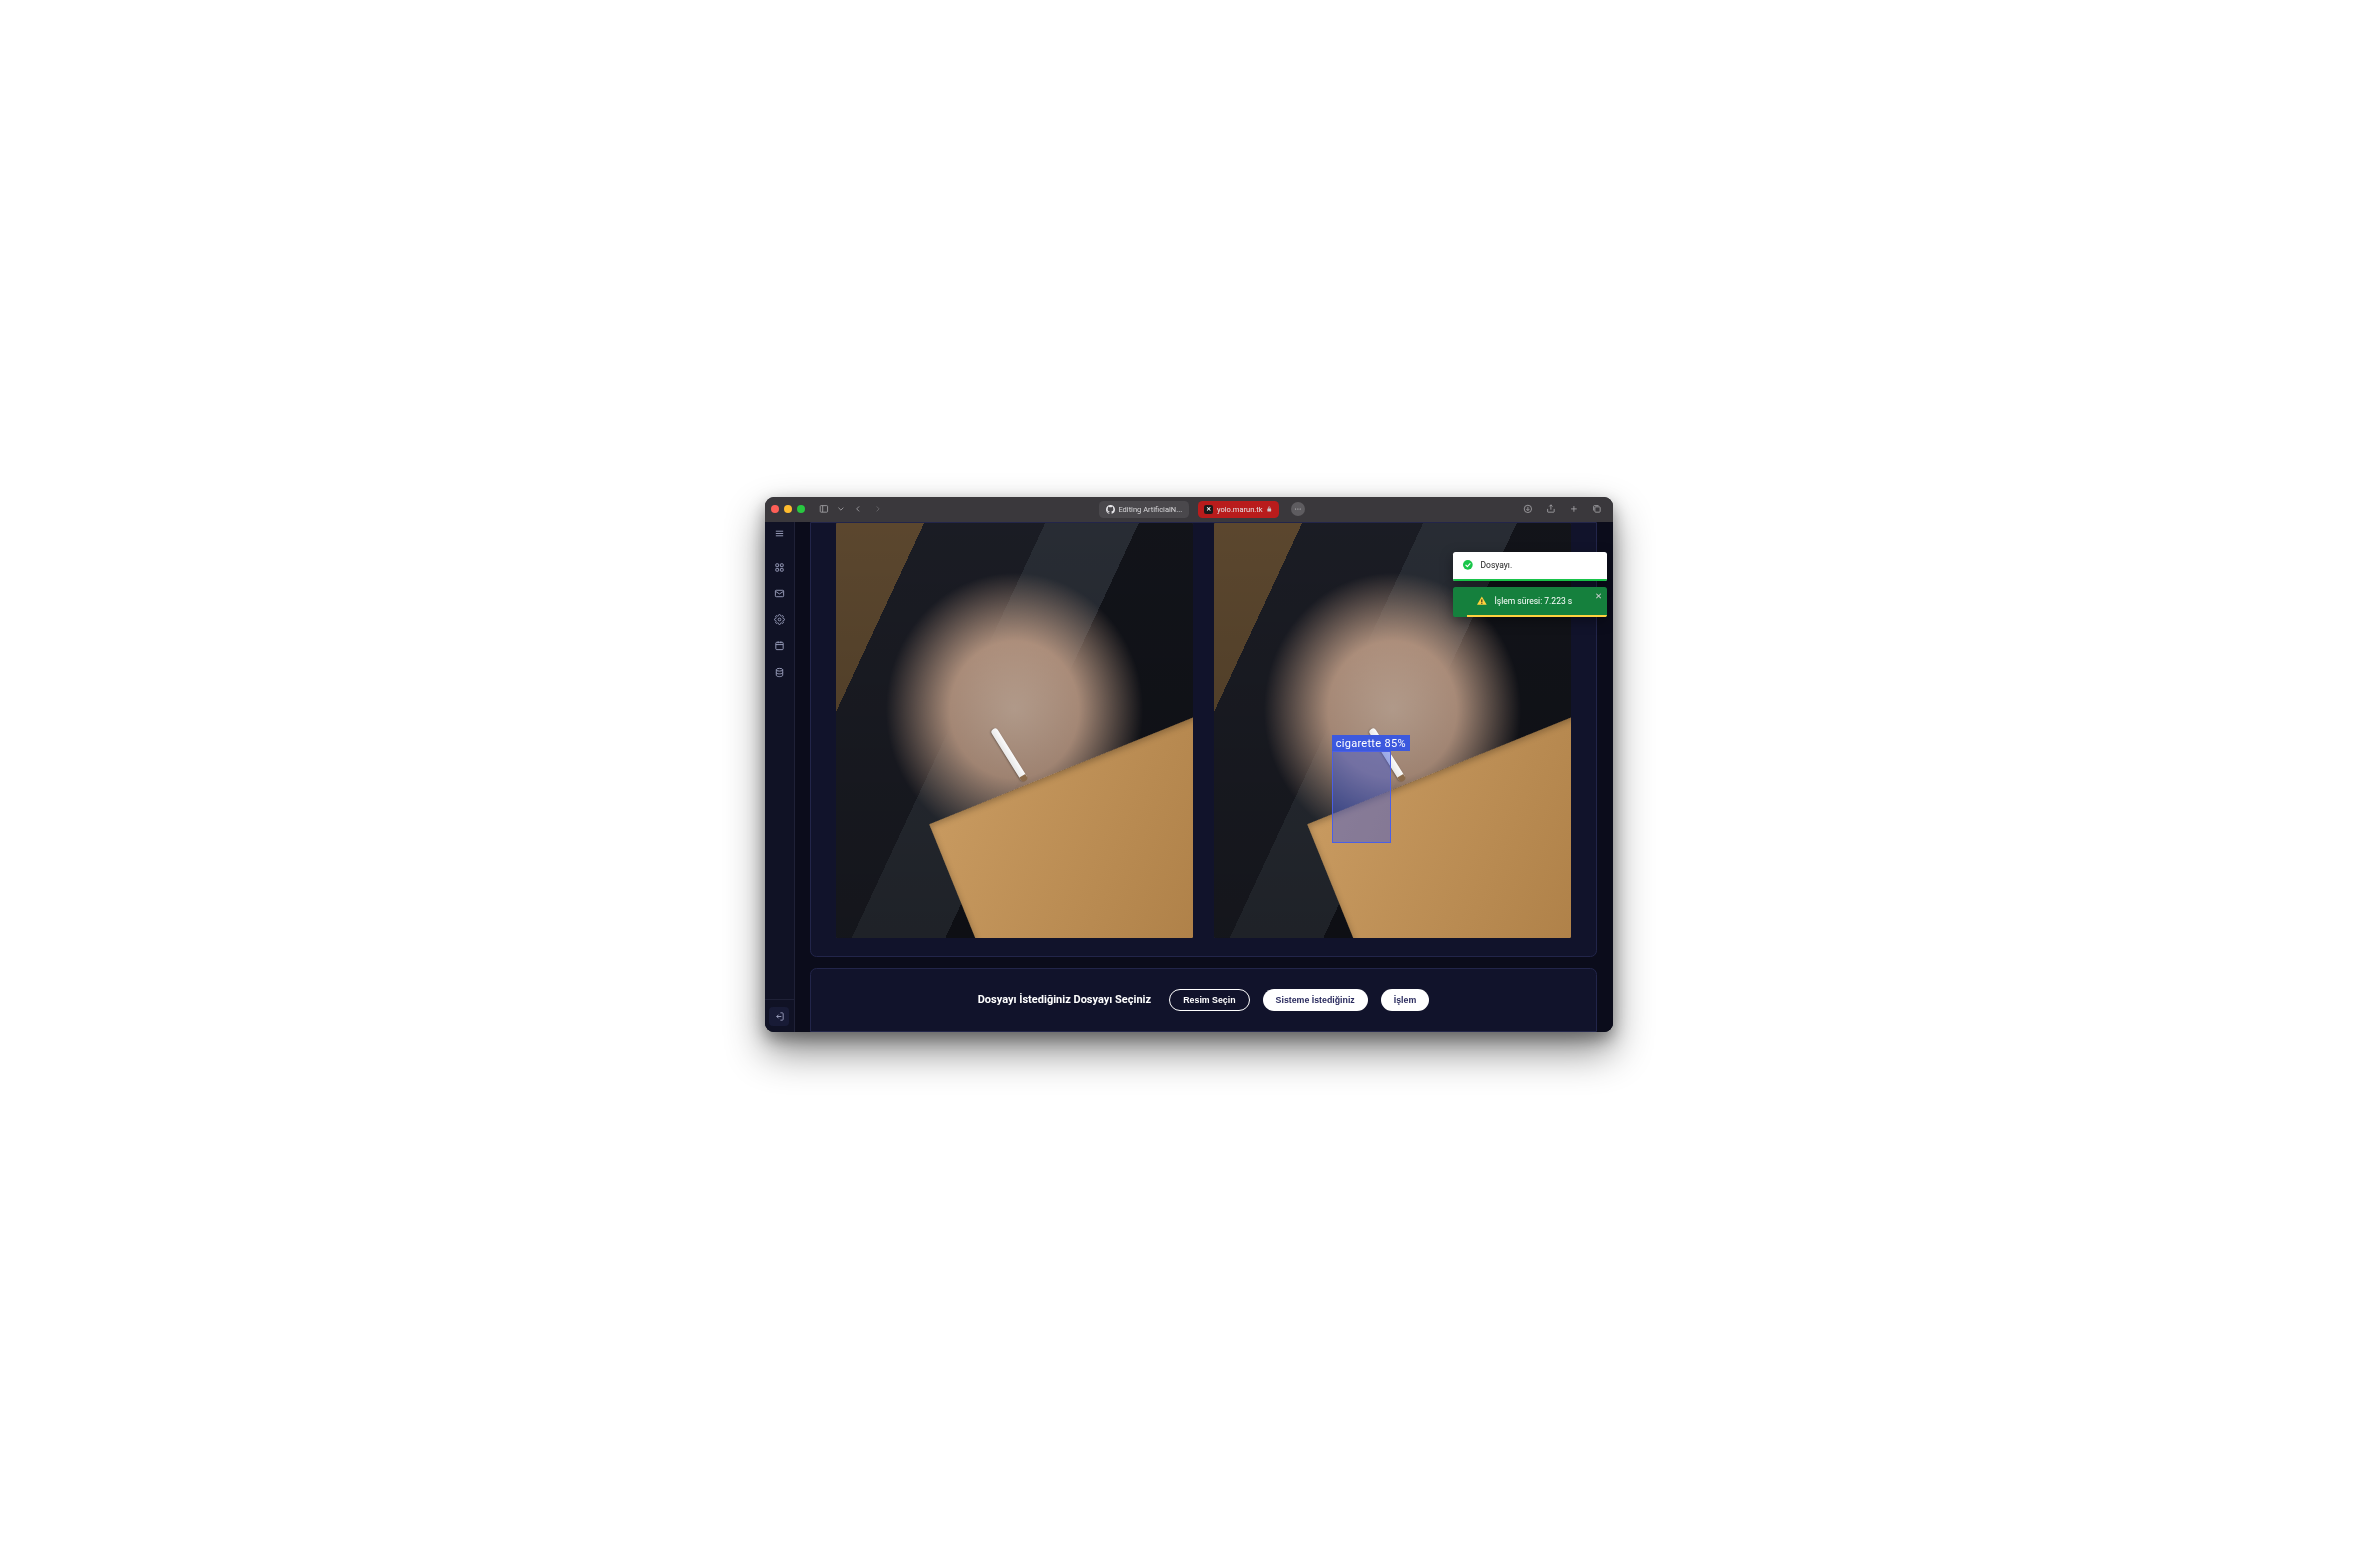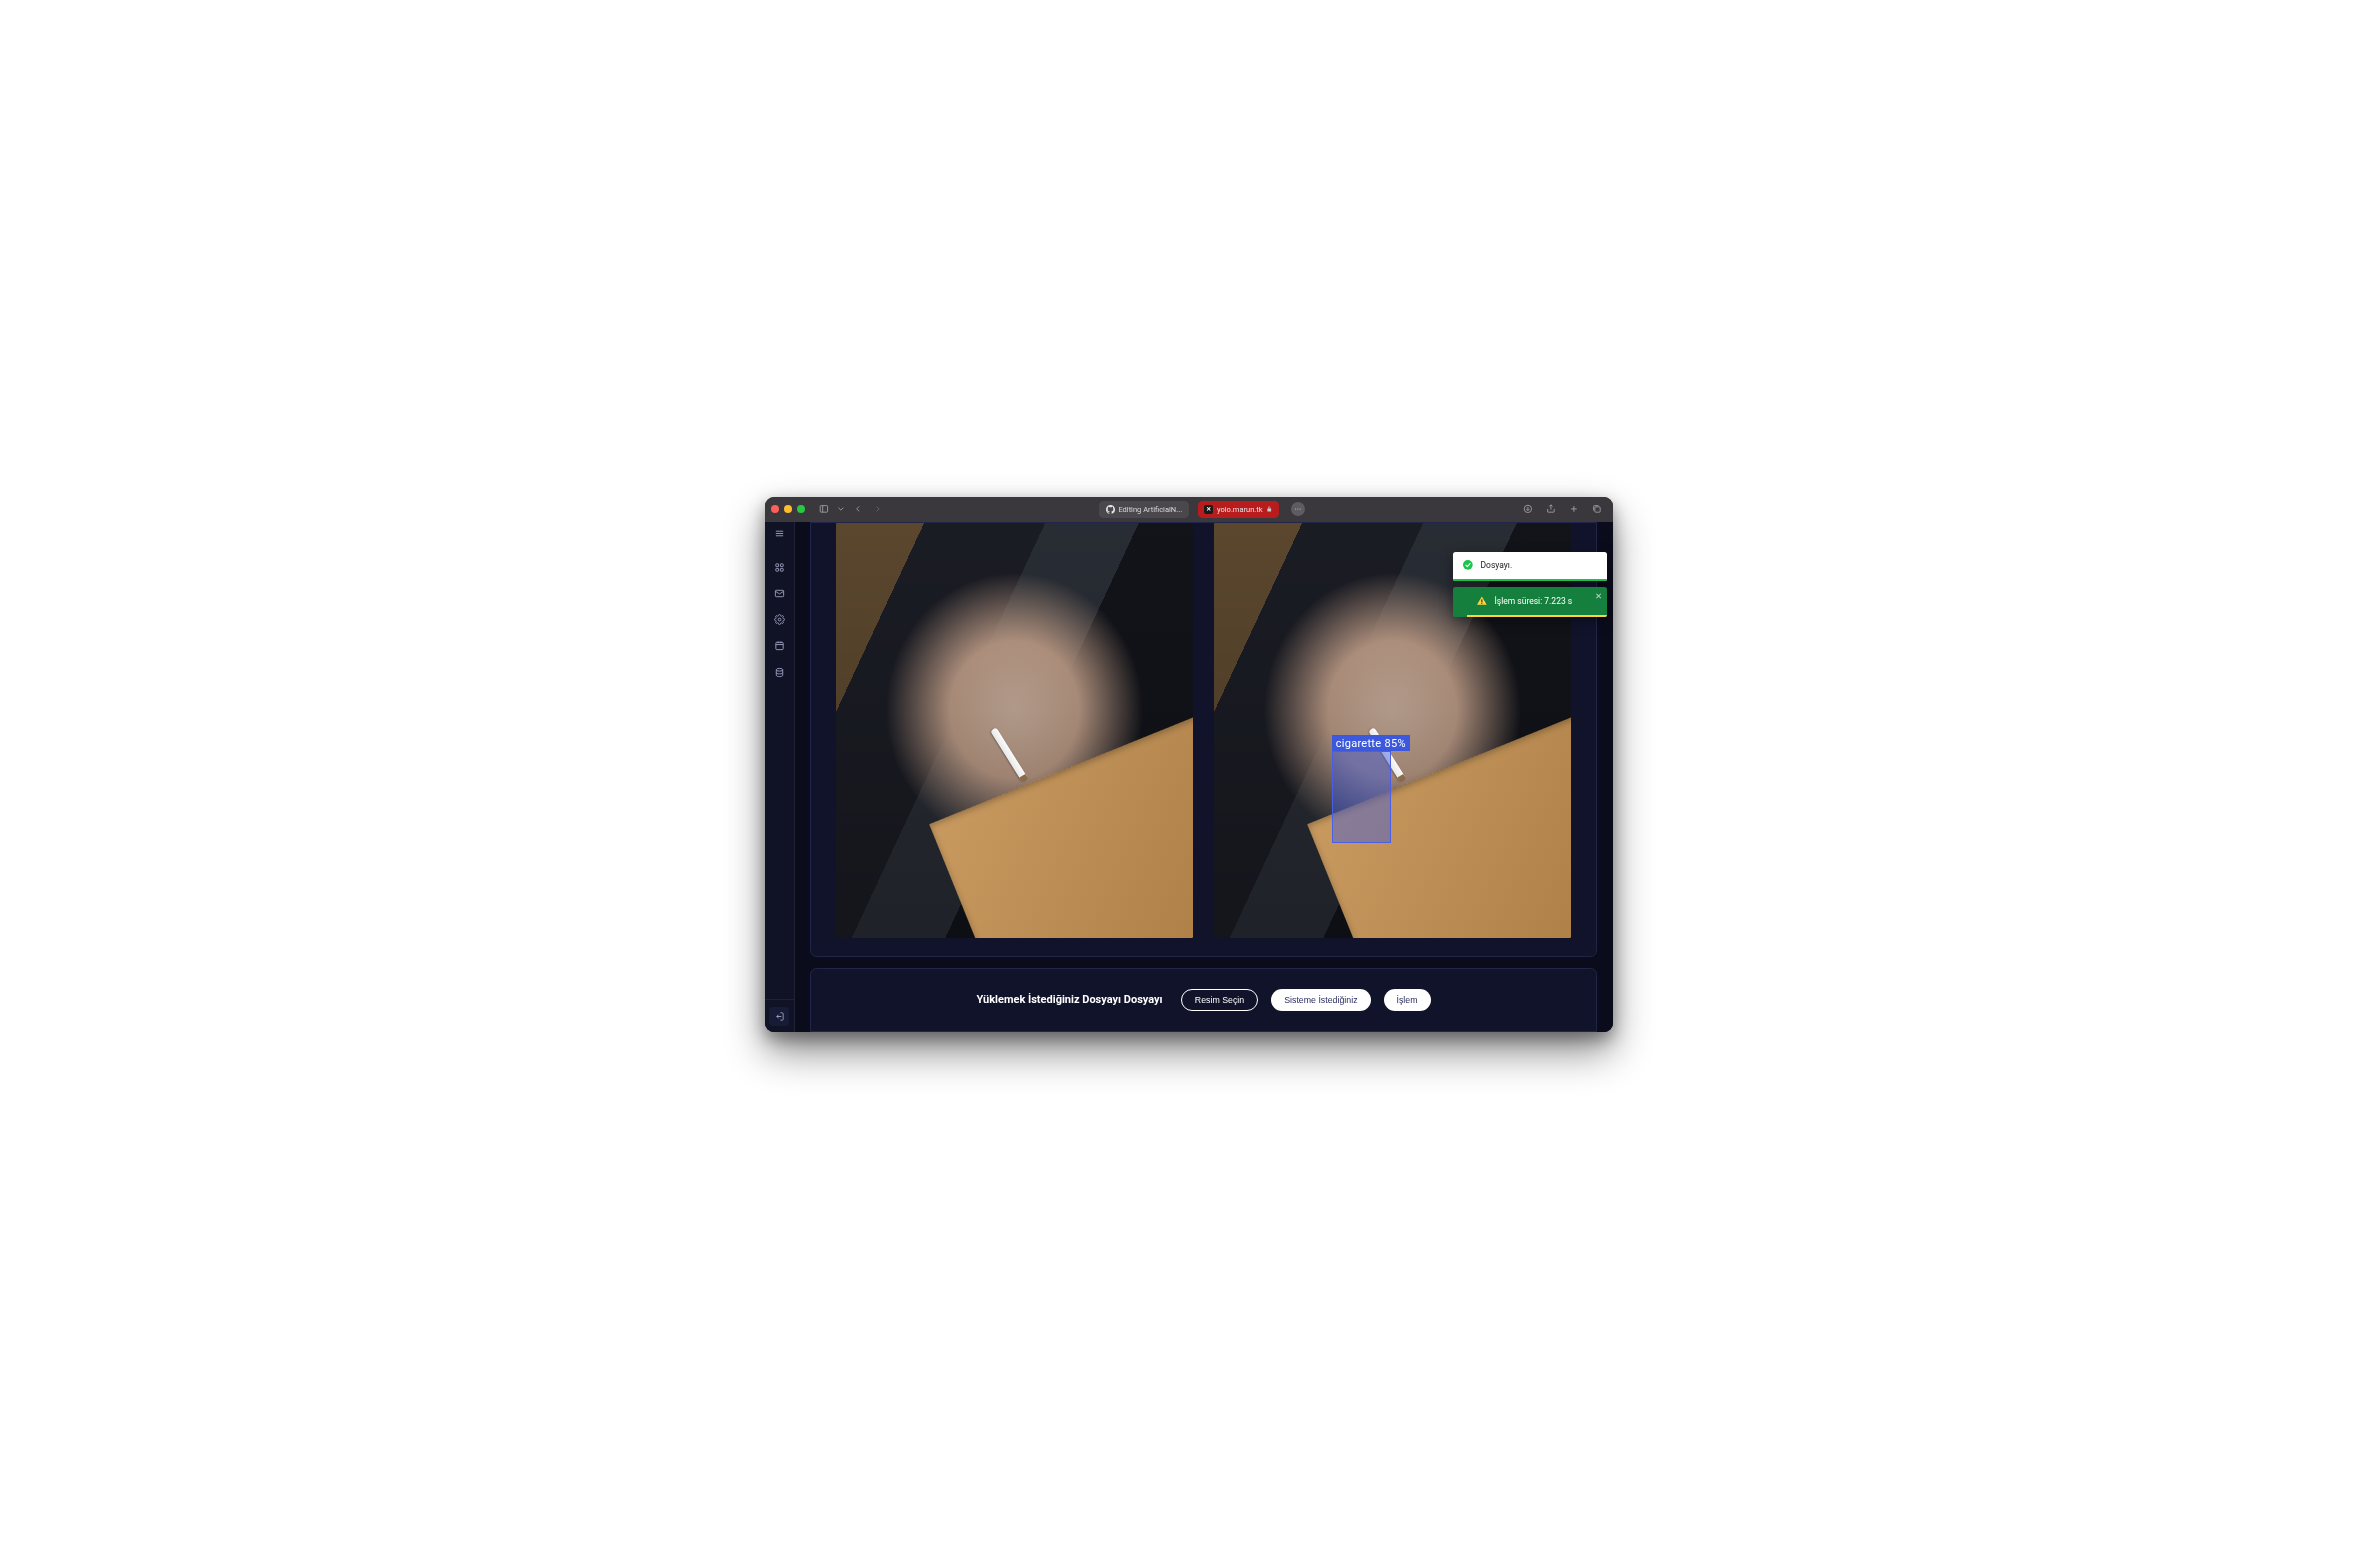--- a/index.html
+++ b/index.html
@@ -187,21 +187,21 @@
   color: #fff;
   font-weight: 700;
   font-size: 11px;
   margin-right: 5.2px;
 }
 .btn {
   height: 22px;
   padding: 0 13px;
   border-radius: 11px;
   font-size: 8.8px;
-  font-weight: 400;
+  font-weight: 700;
   display: inline-flex;
   align-items: center;
   border: none;
   cursor: pointer;
 }
 .btn.outline {
   background: transparent;
   color: #fff;
   border: 1px solid #fff;
 }
@@ -401,21 +401,21 @@
           <div class="image-box">
             <div class="photo-sim"></div>
             <div class="wood-edge"></div>
             <div class="cig"></div>
             <div class="det-box" id="detBox" style="left: 33%; top: 55%; width: 16.5%; height: 22%;"></div>
             <div class="det-label" id="detLabel" style="left: 33%; top: 51.2%;">cigarette 85%</div>
           </div>
         </div>
 
         <div class="action-card">
-          <div class="action-heading">Yüklemek İstediğiniz Dosyayı Dosyayı</div>
+          <div class="action-heading">Dosyayı İstediğiniz Dosyayı Seçiniz</div>
           <button class="btn outline">Resim Seçin</button>
           <button class="btn solid">Sisteme İstediğiniz</button>
           <button class="btn solid">İşlem</button>
         </div>
       </div>
 
       <div class="toasts">
         <div class="toast success">
           <div class="row">
             <span class="ticon">

